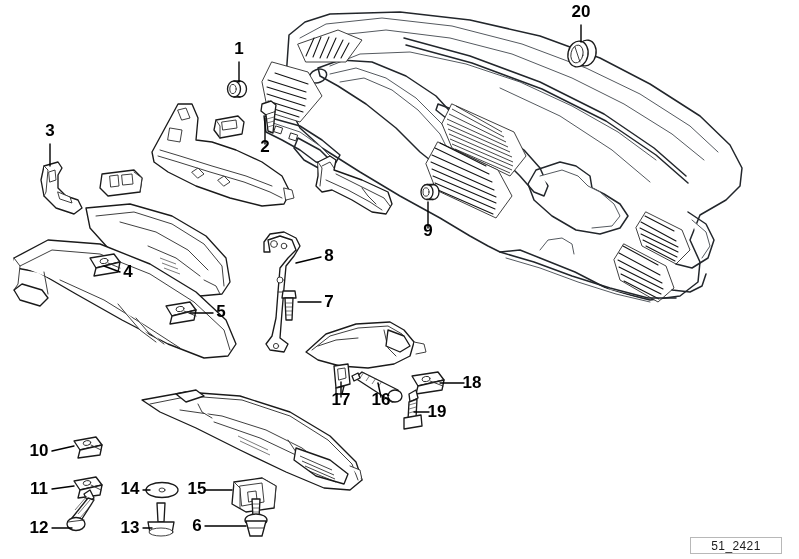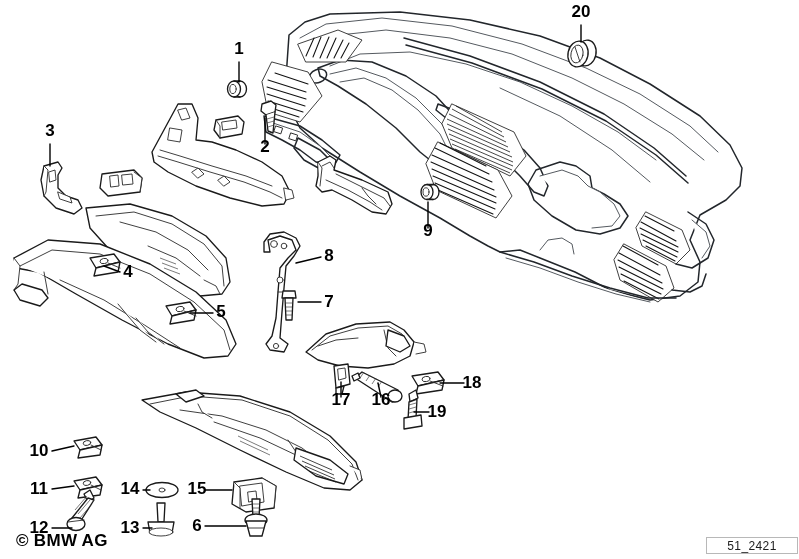--- a/index.html
+++ b/index.html
@@ -100,21 +100,20 @@
     border: 1px solid #b8b8b8;
     box-sizing: border-box;
     font-family: "Liberation Sans", sans-serif;
     font-size: 12px;
     color: #1c1c1c;
     display: flex;
     align-items: center;
     justify-content: center;
     letter-spacing: 0.4px;
     background: #ffffff;
-    margin-left: 16px;
   }
 </style>
 </head>
 <body>
 
 <div id="page">
 
   <svg id="diagram-svg" viewBox="0 0 799 559" xmlns="http://www.w3.org/2000/svg">
 
     <g>
@@ -525,17 +524,16 @@
       <text class="callout-num" x="130" y="494" text-anchor="middle">14</text>
       <text class="callout-num" x="197" y="494" text-anchor="middle">15</text>
       <text class="callout-num" x="381" y="405" text-anchor="middle">16</text>
       <text class="callout-num" x="341" y="405" text-anchor="middle">17</text>
       <text class="callout-num" x="472" y="388" text-anchor="middle">18</text>
       <text class="callout-num" x="437" y="417" text-anchor="middle">19</text>
       <text class="callout-num" x="581" y="17" text-anchor="middle">20</text>
     </g>
   </svg>
 
-  <div id="copyright">© BMW AG</div>
 
   <div id="diagram-id">51_2421</div>
 
 </div>
 
 </body></html>

